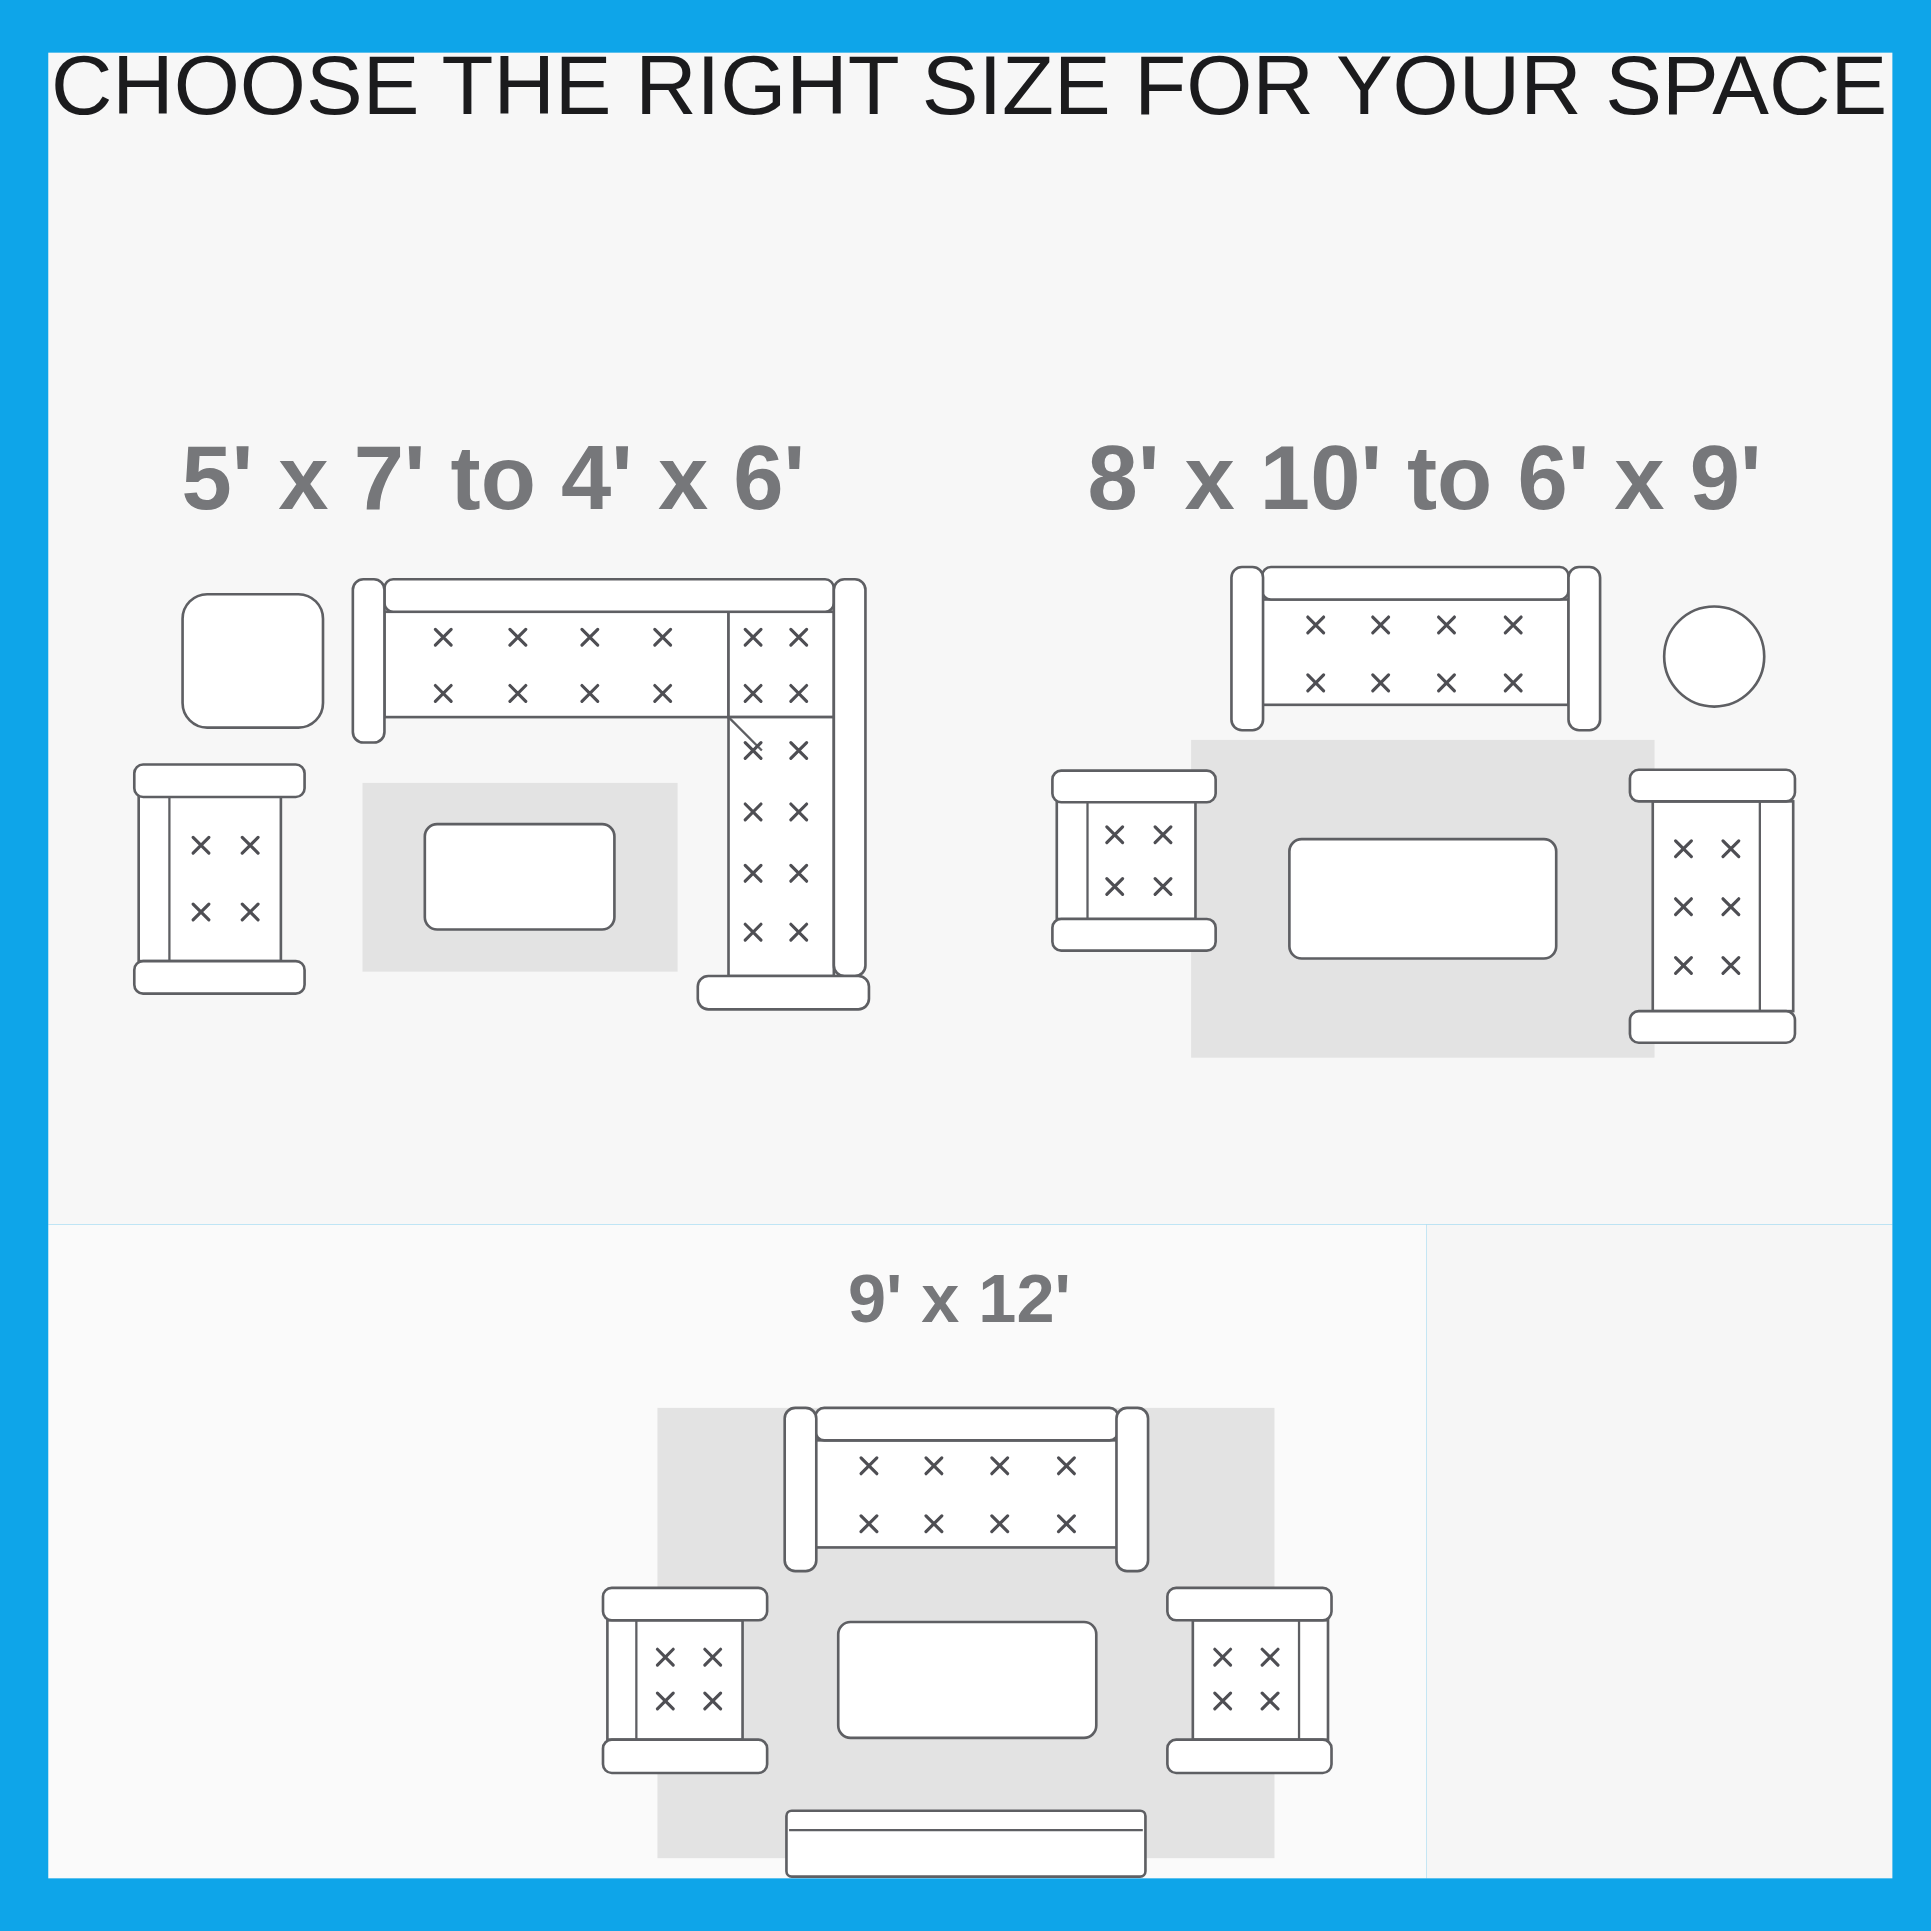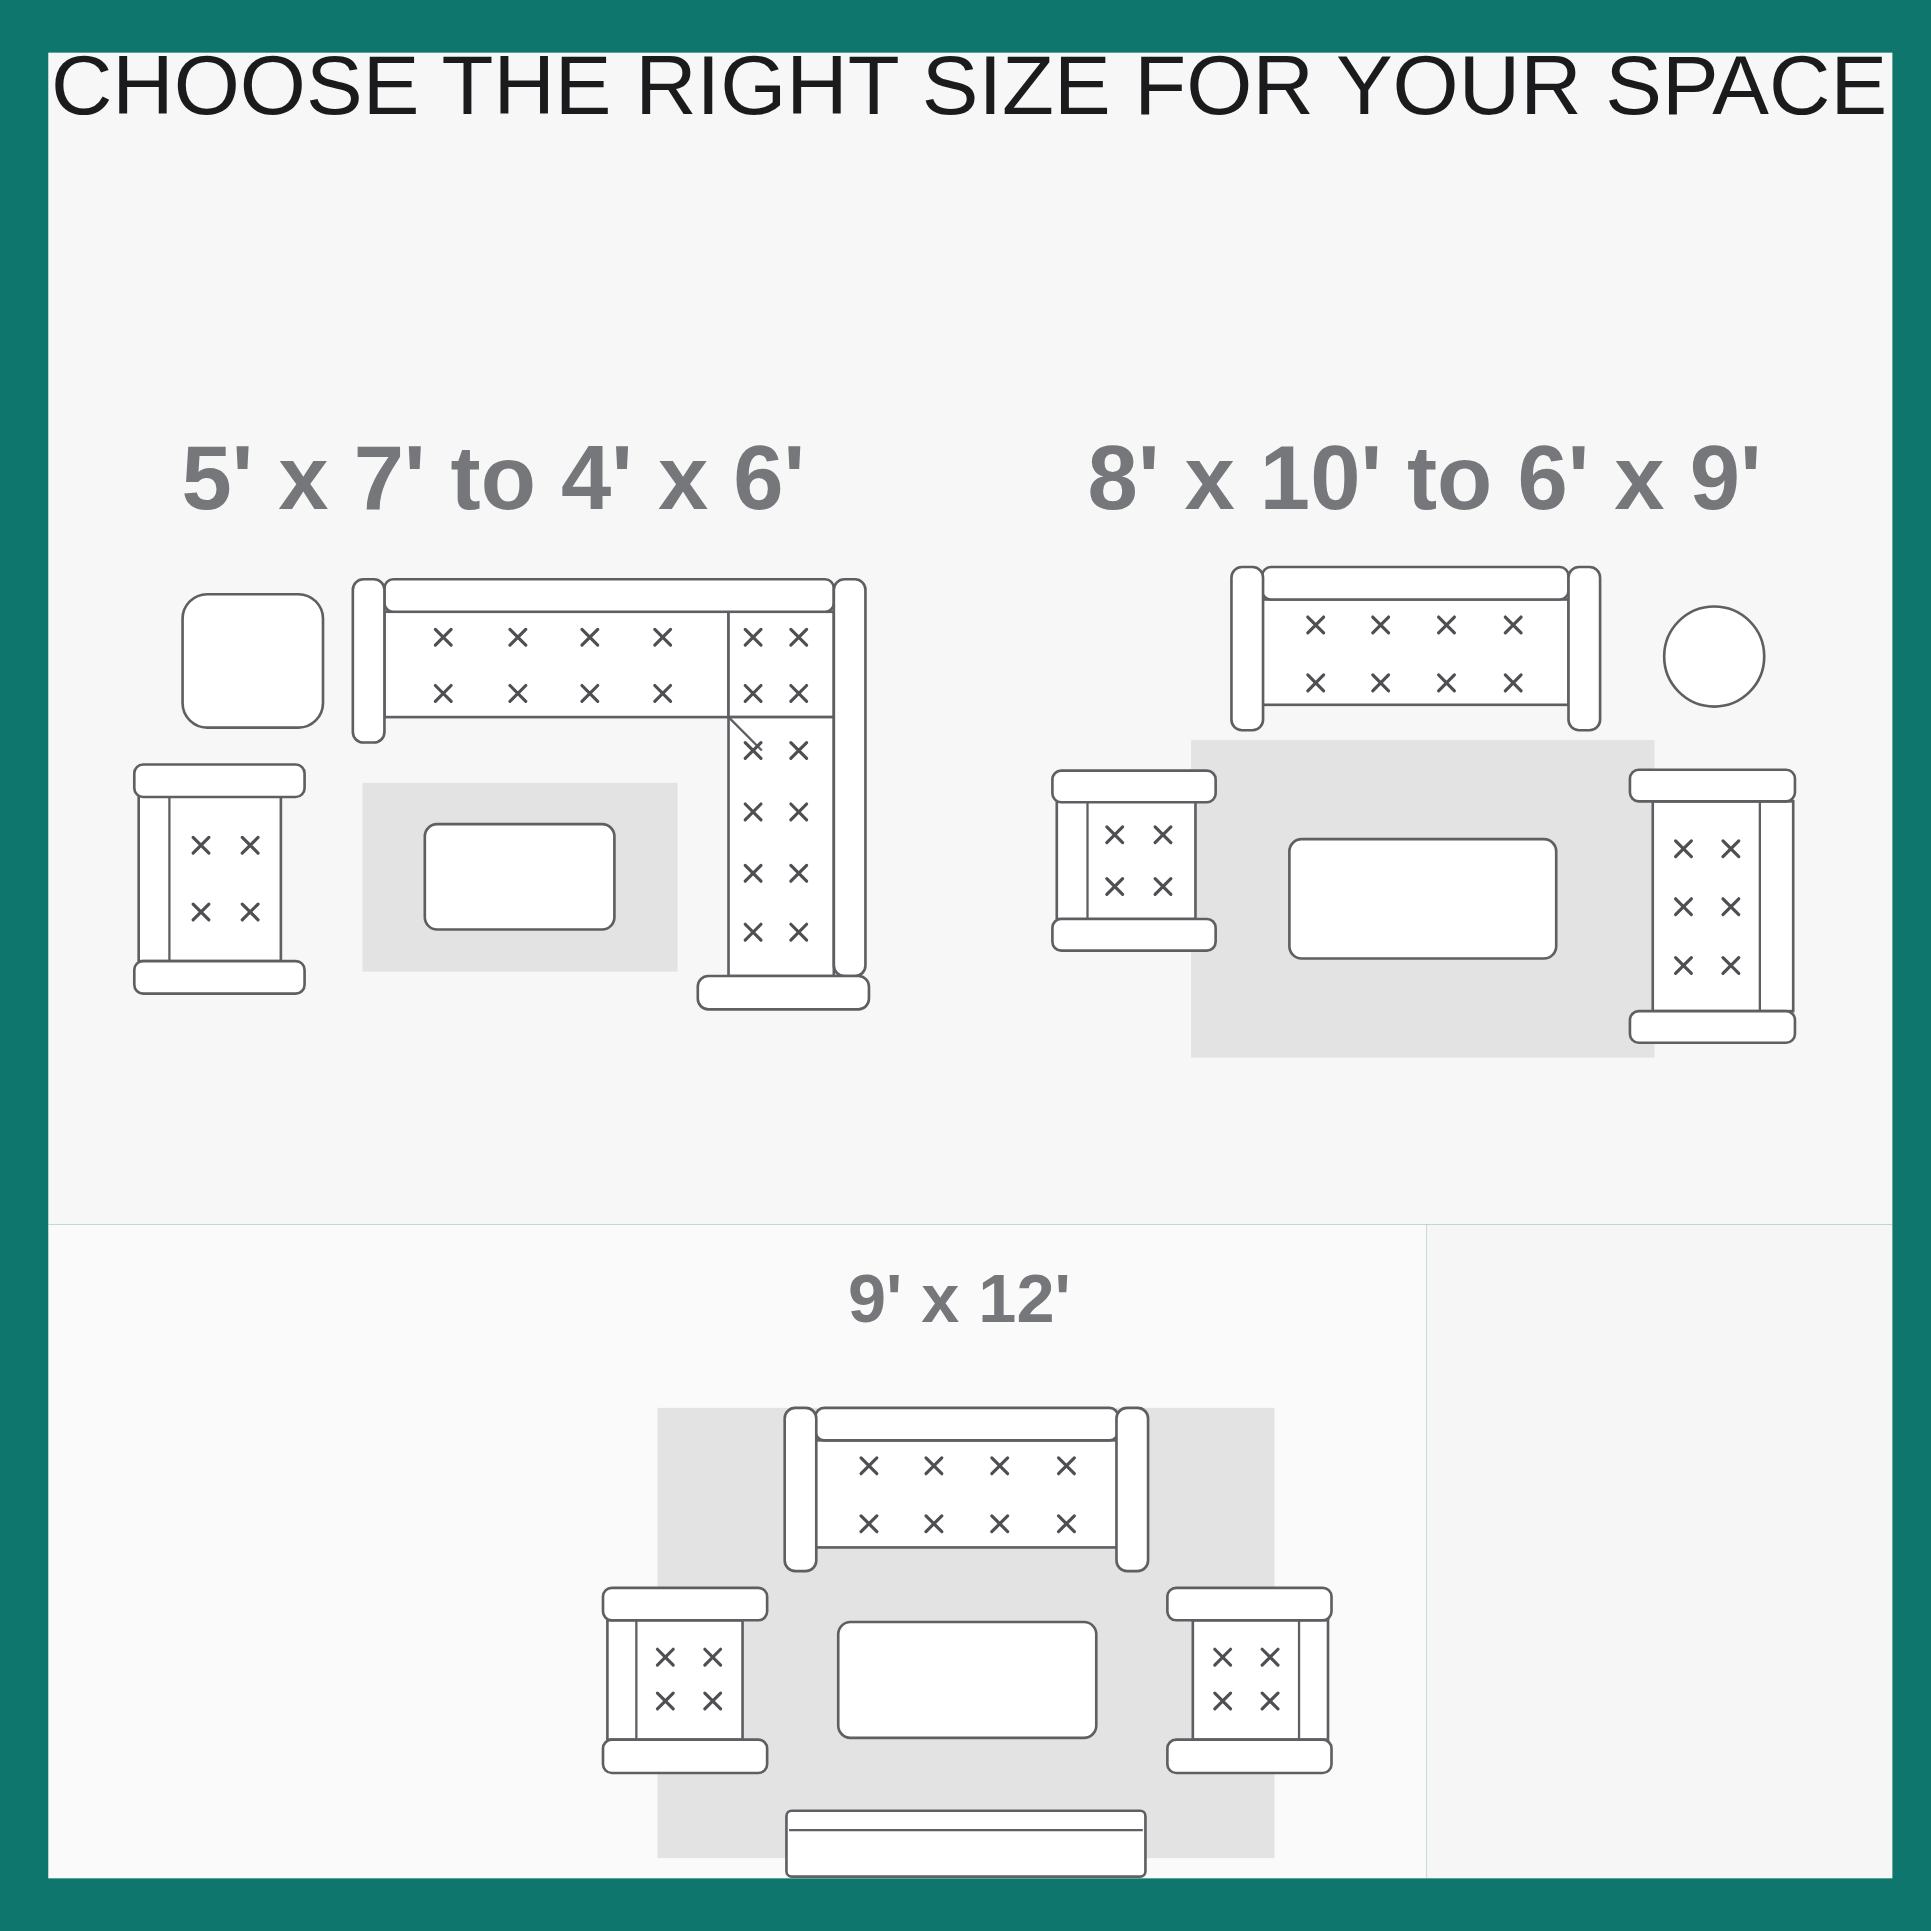--- a/index.html
+++ b/index.html
@@ -1,19 +1,19 @@
 <!DOCTYPE html>
 <html style="font-size:14px"><head>
 <meta charset="utf-8">
 <style>
   html,body { margin:0; padding:0; background:#ffffff; }
   .canvas {
     position:relative;
     width:1931px; height:1931px;
-    background:#0f766e;
+    background:#0ea5e9;
     font-family:"Liberation Sans", sans-serif;
     overflow:hidden;
   }
   svg { display:block; }
   .furn { fill:#ffffff; stroke:#5e5f63; stroke-width:3; }
   .seam { fill:none; stroke:#5e5f63; stroke-width:2.6; }
   .xm { stroke:#4e4e53; stroke-width:3.6; stroke-linecap:round; fill:none; }
   .title-text {
     font-family:"Liberation Sans", sans-serif;
     font-weight:300;

